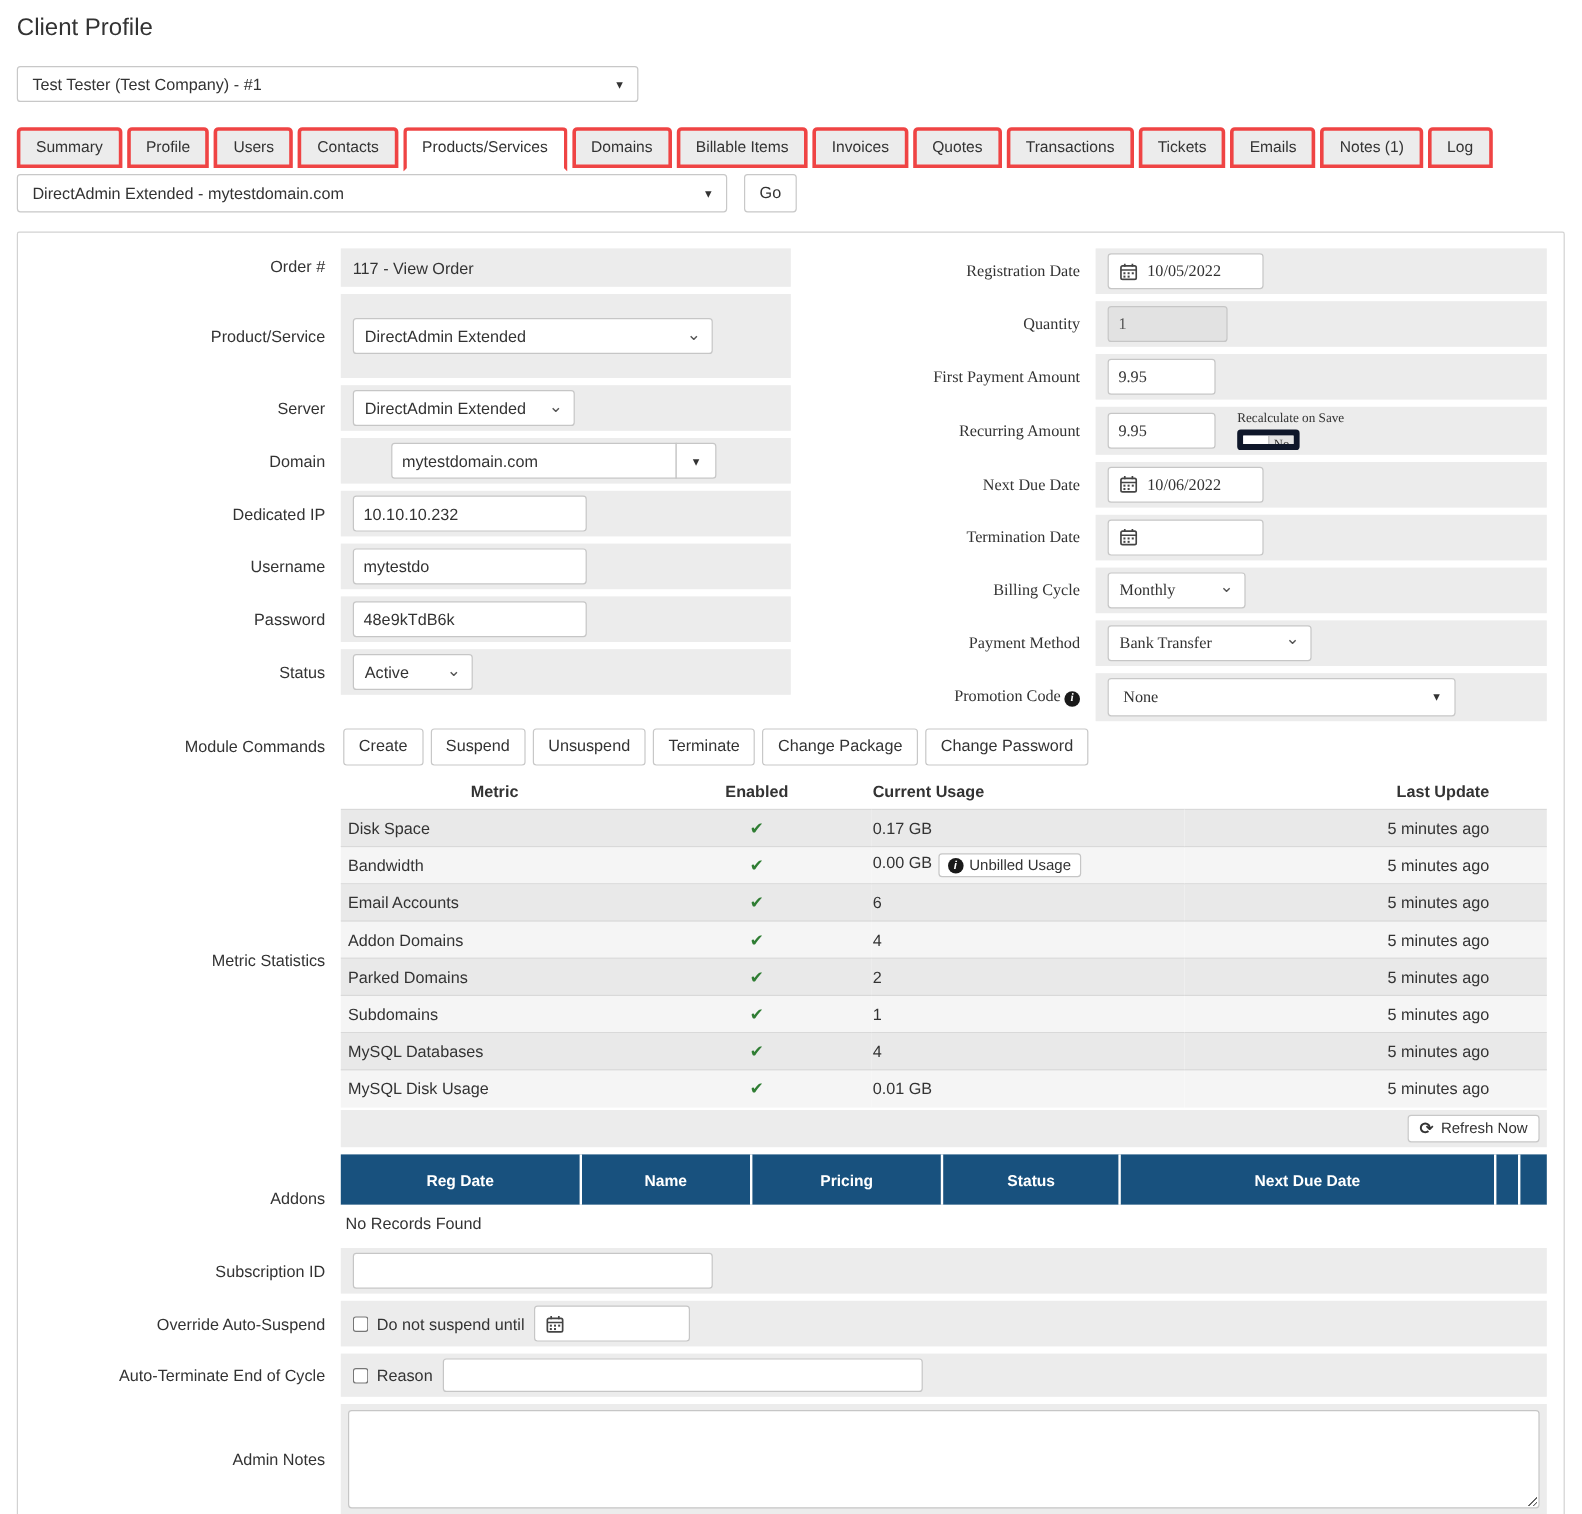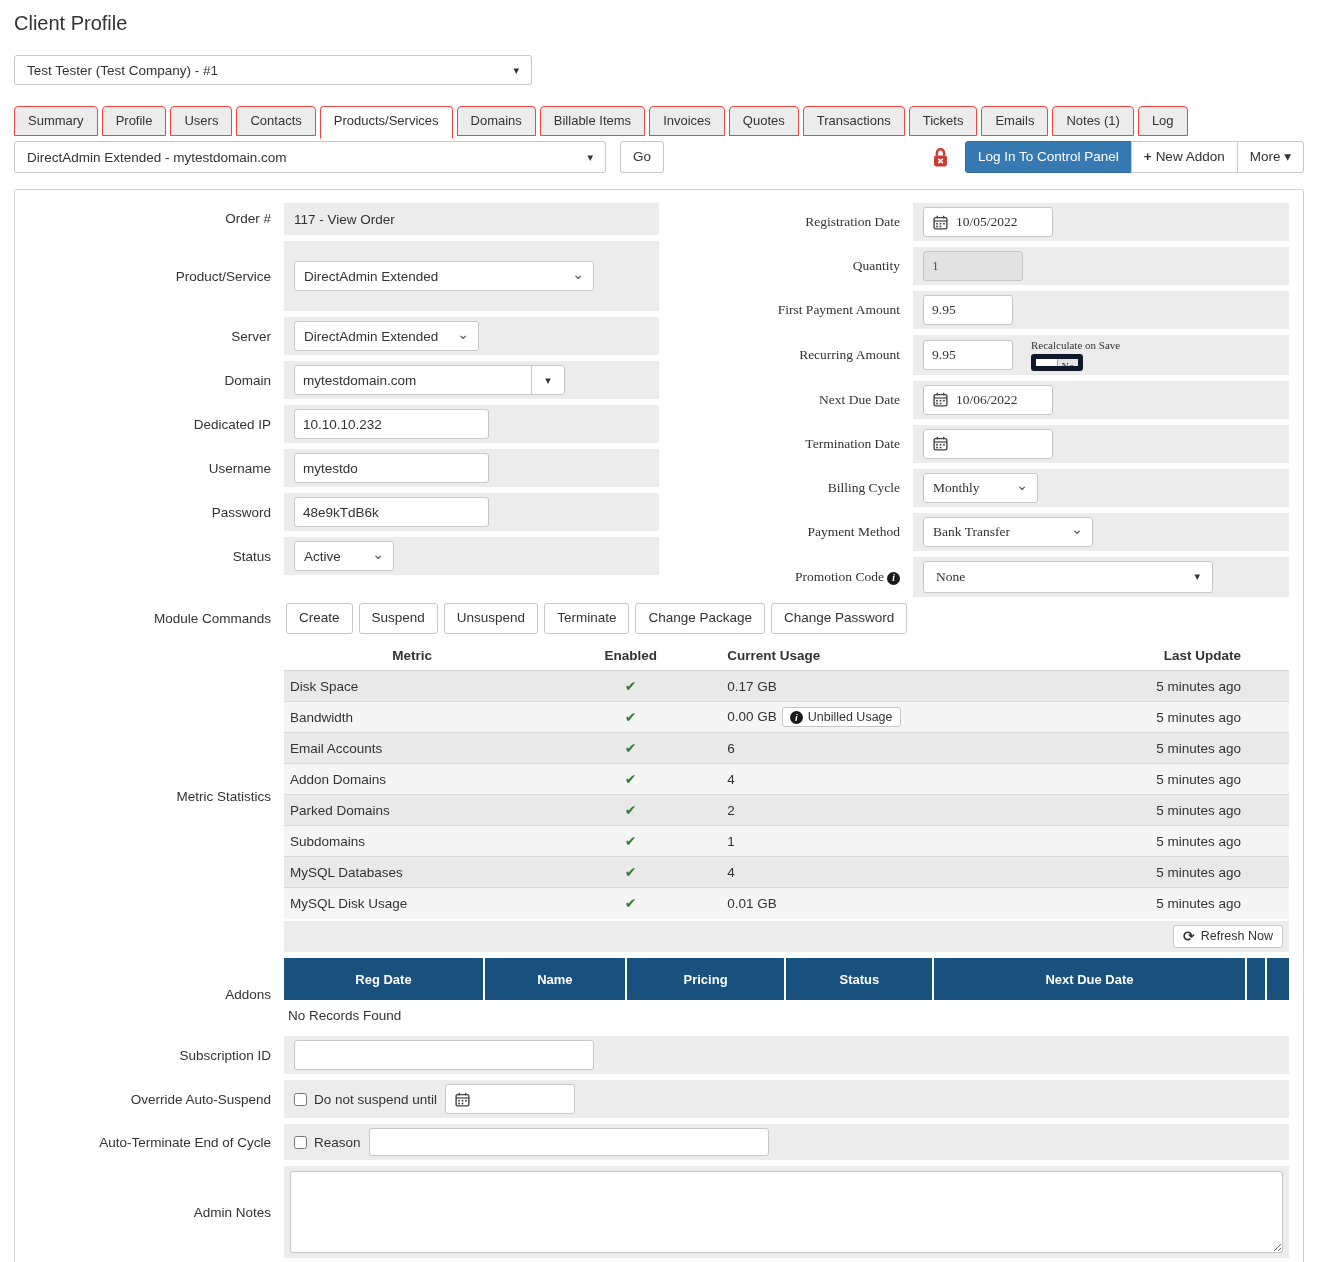--- a/index.html
+++ b/index.html
@@ -10,21 +10,21 @@
   h1 { font-size:20px; font-weight:500; color:#333; margin:8px 0 20px; }
 
   
   .combo { background:#fff; border:1px solid #c8c8c8; border-radius:3px; height:30px;
            display:flex; align-items:center; justify-content:space-between; padding:0 12px; cursor:pointer; }
   .combo .caret { font-size:11px; color:#333; }
   .client-combo { width:518px; margin-bottom:21px; }
 
   
   .tabbar { display:flex; gap:4px; align-items:flex-end; }
-  .tab { background:#ececec; border:1px solid #ef4444; border-radius:4px 4px 0 0;
+  .tab { background:#ececec; border:3px solid #ef4444; border-radius:4px 4px 0 0;
          padding:6px 13px 7px; font-size:13px; color:#333; cursor:pointer; white-space:nowrap; }
   .tab.active { background:#fff; border-bottom-color:#fff; padding-bottom:10px; margin-bottom:-3px; }
 
   
   .toolbar { display:flex; align-items:center; margin-top:5px; }
   .product-combo { width:592px; height:32px; }
   .btn { background:#fff; border:1px solid #c8c8c8; border-radius:3px; padding:6px 12px;
          font-family:inherit; font-size:13.5px; color:#333; cursor:pointer; line-height:1.25; }
   .go-btn { margin-left:14px; height:32px; }
   .toolbar-right { margin-left:auto; display:flex; align-items:center; }
@@ -56,21 +56,21 @@
   .row-med .ffield { min-height:38px; }
 
   .inp { border:1px solid #c6c6c6; border-radius:3px; height:30px; padding:0 8px; background:#fff;
          color:#333; font-family:inherit; font-size:13.5px; }
   .inp:disabled { background:#e2e2e2; color:#555; }
   .sel { display:flex; align-items:center; justify-content:space-between; gap:10px; background:#fff;
          border:1px solid #c6c6c6; border-radius:3px; height:30px; padding:0 9px; cursor:pointer; white-space:nowrap; }
   .sel .chev { color:#555; font-size:14px; line-height:1; margin-top:-4px; }
   .datebtn { display:flex; align-items:center; gap:8px; background:#fff; border:1px solid #c6c6c6;
              border-radius:3px; height:30px; padding:0 9px; width:130px; cursor:pointer; }
-  .igroup { display:flex; }
+  .igroup { display:flex;margin-left:32px; }
   .igroup .inp { width:238px; border-radius:3px 0 0 3px; }
   .igroup .ibtn { width:34px; border:1px solid #c6c6c6; border-radius:0 3px 3px 0; margin-left:-1px;
                   background:#fff; display:flex; align-items:center; justify-content:center; cursor:pointer; font-size:11px; }
 
   .w-product { width:300px; } .w-server { width:185px; } .w-ip,.w-user,.w-pass { width:195px; }
   .w-status { width:100px; } .w-qty { width:100px; } .w-amt { width:90px; }
   .w-cycle { width:115px; } .w-paymethod { width:170px; } .w-promo { width:290px; height:32px; }
   .w-subid { width:300px; } .w-reason { width:400px; height:28px; }
 
   .recalc { display:flex; flex-direction:column; align-items:flex-start; margin-left:10px; line-height:1.15; }
@@ -146,34 +146,20 @@
     <div class="tab">Notes (1)</div>
     <div class="tab">Log</div>
   </div>
 
   <div class="toolbar">
     <div class="combo product-combo">
       <span>DirectAdmin Extended - mytestdomain.com</span>
       <span class="caret">▾</span>
     </div>
     <button class="btn go-btn">Go</button>
-    <div class="toolbar-right">
-      <span class="lock">
-        <svg width="19" height="21" viewBox="0 0 20 22">
-          <path d="M6.2 9V6.2a3.8 3.8 0 0 1 7.6 0V9" fill="none" stroke="#cc3b33" stroke-width="2.6"></path>
-          <rect x="3.2" y="9" width="13.6" height="11.4" rx="2.2" fill="#cc3b33"></rect>
-          <path d="M7.6 12.4l4.8 4.6M12.4 12.4l-4.8 4.6" stroke="#fff" stroke-width="1.7"></path>
-        </svg>
-      </span>
-      <div class="btn-group">
-        <button class="btn btn-primary">Log In To Control Panel</button>
-        <button class="btn"><span class="plus">+</span><span>New Addon</span></button>
-        <button class="btn"><span>More</span> <span class="caret">▾</span></button>
-      </div>
-    </div>
   </div>
 
   <div class="panel">
 
     <div class="cols">
 
       <div class="col-l">
         <div class="frow">
           <div class="flabel">Order #</div>
           <div class="ffield">

